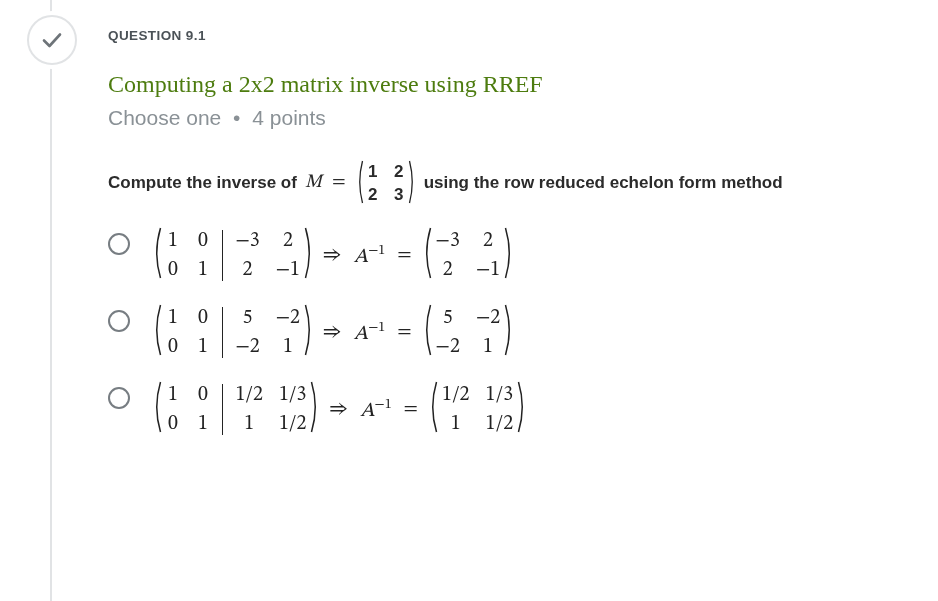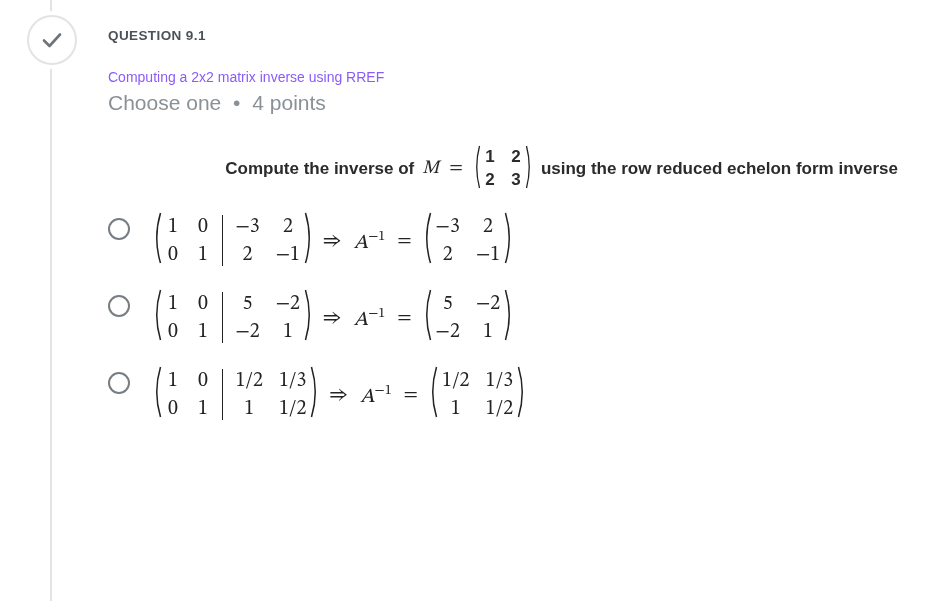--- a/index.html
+++ b/index.html
@@ -46,42 +46,42 @@
     top: 28px;
   }
   .qlabel {
     font-size: 13.5px;
     font-weight: 700;
     letter-spacing: 0.4px;
     color: #4b5257;
     margin-bottom: 24px;
   }
   .title {
-    font-size: 14px;
-    color: #8b5cf6;
+    font-size: 24px;
+    color: #4d7c0f;
     line-height: 1.45;
+    font-family: Liberation Serif, serif;
   }
   .meta {
     font-size: 21px;
     color: #8a9196;
     margin-top: 4px;
   }
   .meta .dot { margin: 0 6px; }
   .prompt {
     margin-top: 30px;
     margin-bottom: 12px;
     font-size: 17px;
     font-weight: 700;
     color: #2b2b2b;
     display: flex;
     flex-wrap: wrap;
     align-items: center;
     column-gap: 8px;
     row-gap: 4px;
-    justify-content: flex-end;
   }
   .prompt .mvar {
     font-family: "Cambria Math","STIX Two Math","Latin Modern Math",serif;
     font-style: italic;
     font-weight: 500;
     font-size: 19px;
   }
   .prompt .eq {
     font-family: "Cambria Math","STIX Two Math","Latin Modern Math",serif;
     font-weight: 400;
@@ -190,21 +190,21 @@
           <span class="cells c2">
             <span>1</span>
             <span>2</span>
             <span>2</span>
             <span>3</span>
           </span>
           <span class="paren"><svg viewBox="0 0 8 44" preserveAspectRatio="none" class="paren-svg" width="8">
               <path fill="none" stroke="#232323" stroke-width="1.3" d="M 1.5 1 Q 7 22 1.5 43"></path>
             </svg></span>
         </span>
-      <span>using the row reduced echelon form inverse</span>
+      <span>using the row reduced echelon form method</span>
     </div>
 
     <div id="options-host">
         <div class="option">
           <div class="radio"></div>
           <div class="math">
             <span class="mat">
               <span class="paren"><svg viewBox="0 0 10 52" preserveAspectRatio="none" class="paren-svg" width="10">
                   <path fill="none" stroke="#232323" stroke-width="1.5" d="M 8.5 1 Q 1 26 8.5 51"></path>
                 </svg></span>

